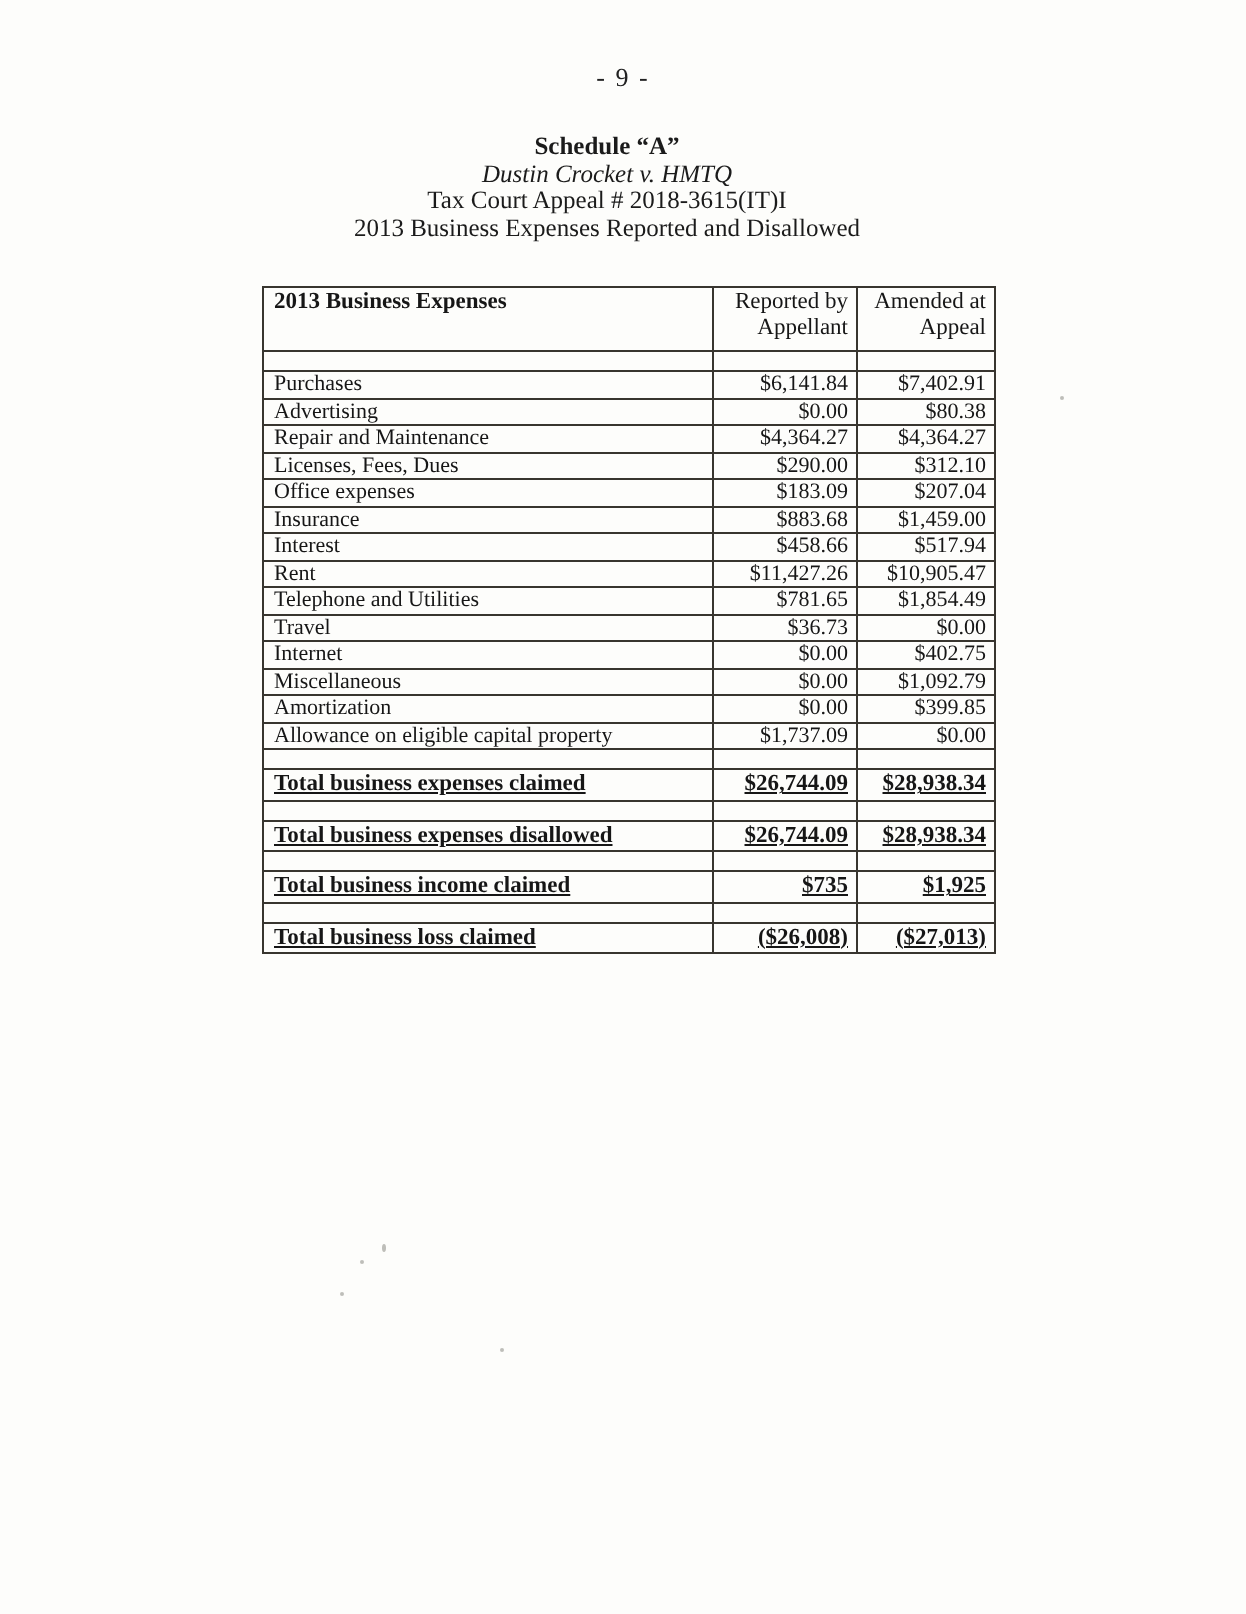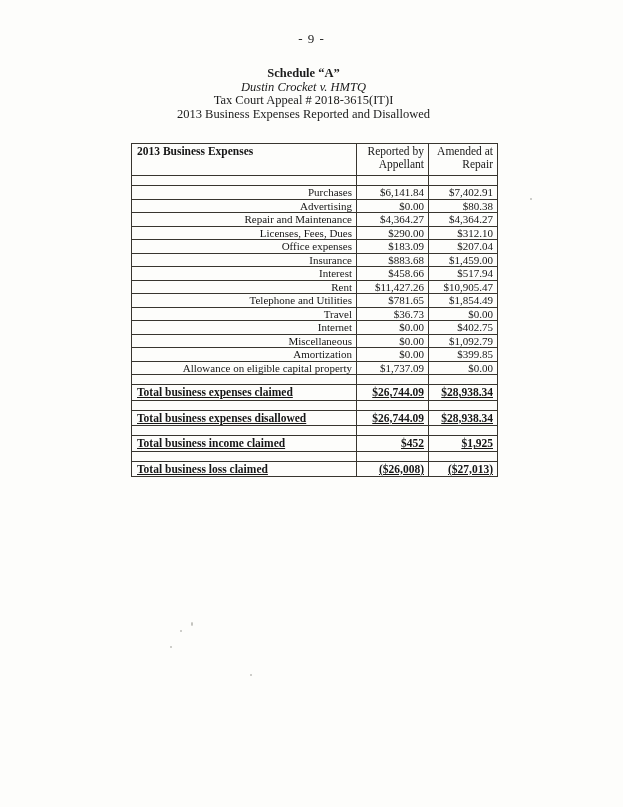--- a/index.html
+++ b/index.html
@@ -62,21 +62,21 @@
     line-height: 13px;
   }
   th.h-label { text-align: left; font-weight: bold; }
   th.h-amount { text-align: right; font-weight: normal; white-space: pre-line; }
   th.h-amount .line { display: block; }
 
   td.c-label { text-align: left; padding: 0 4px 0 5px; }
   td.c-val   { text-align: right; padding: 0 4px 0 2px; }
 
   tr.row-empty td { height: 9px; }
-  tr.row-data td { height: 12.5px; text-align: right; }
+  tr.row-data td { height: 12.5px; }
   tr.row-total td, tr.row-total_u td {
     height: 14.5px;
     font-weight: bold;
     font-size: 11.5px;
     text-decoration: underline;
   }
   tr.row-total_u td.c-val { text-decoration: underline; }
 
   
   .speck {
@@ -108,21 +108,21 @@
     </colgroup>
     <thead>
       <tr>
         <th class="h-label">2013 Business Expenses</th>
         <th class="h-amount">
           <span class="line">Reported by</span>
           <span class="line">Appellant</span>
         </th>
         <th class="h-amount">
           <span class="line">Amended at</span>
-          <span class="line">Repair</span>
+          <span class="line">Appeal</span>
         </th>
       </tr>
     </thead>
     <tbody>
         <tr class="row-empty">
           <td class="c-label"></td>
           <td class="c-val"></td>
           <td class="c-val"></td>
         </tr>
         <tr class="row-data">
@@ -215,21 +215,21 @@
           <td class="c-val">$26,744.09</td>
           <td class="c-val">$28,938.34</td>
         </tr>
         <tr class="row-empty">
           <td class="c-label"></td>
           <td class="c-val"></td>
           <td class="c-val"></td>
         </tr>
         <tr class="row-total">
           <td class="c-label">Total business income claimed</td>
-          <td class="c-val">$452</td>
+          <td class="c-val">$735</td>
           <td class="c-val">$1,925</td>
         </tr>
         <tr class="row-empty">
           <td class="c-label"></td>
           <td class="c-val"></td>
           <td class="c-val"></td>
         </tr>
         <tr class="row-total">
           <td class="c-label">Total business loss claimed</td>
           <td class="c-val">($26,008)</td>

